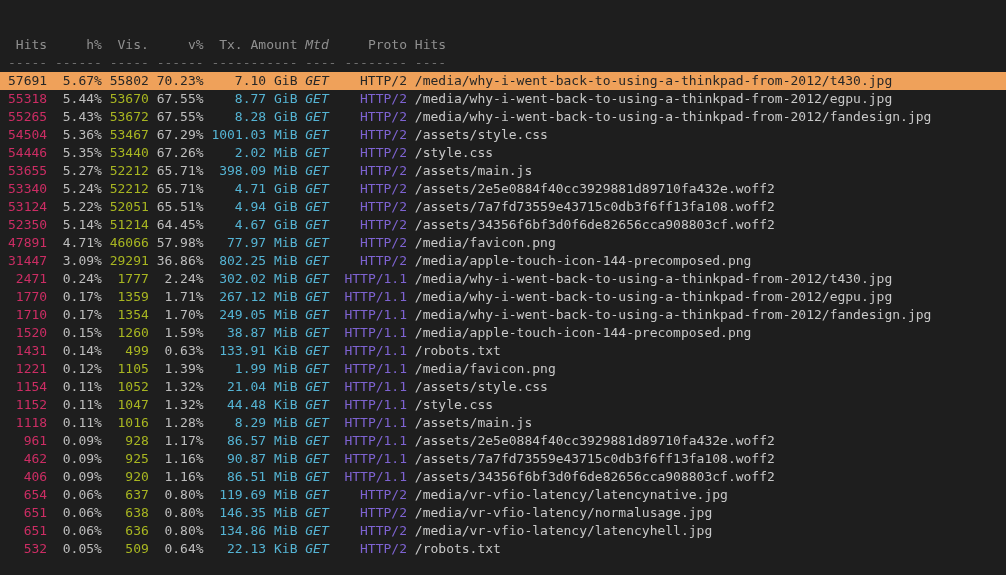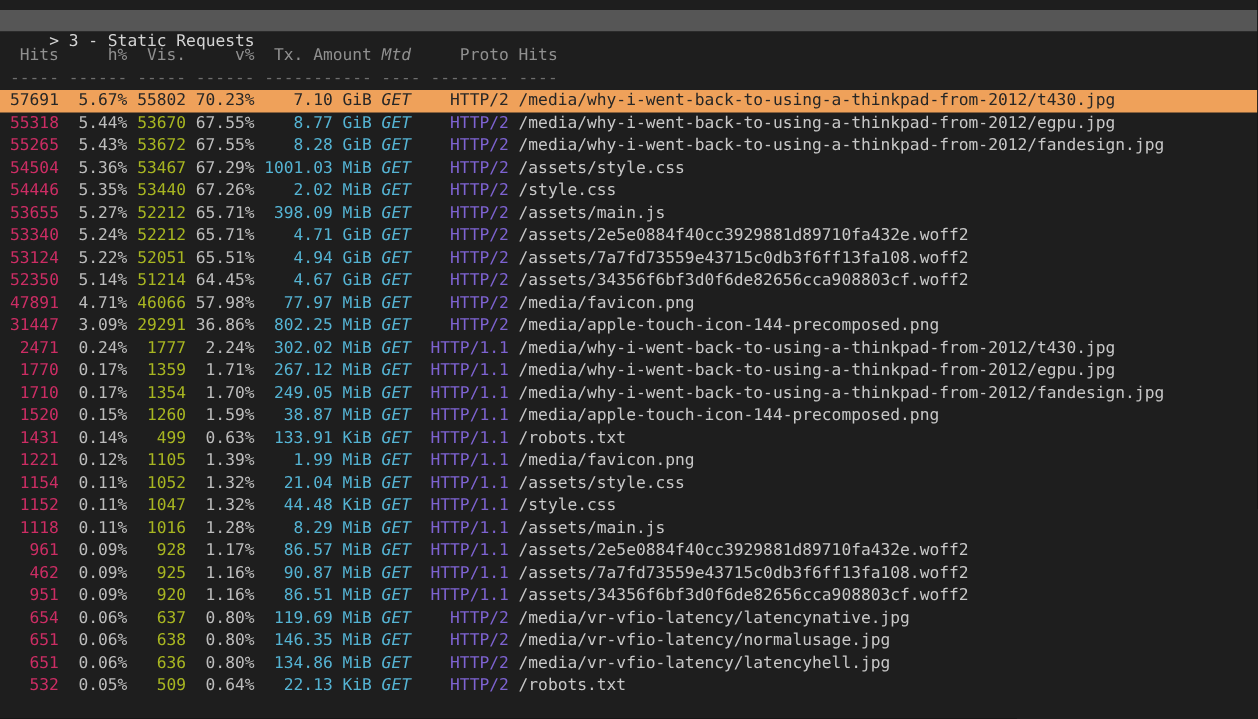--- a/index.html
+++ b/index.html
@@ -42,23 +42,20 @@
   .col-data  { flex: 1 1 auto; text-align: left; color: var(--path_fg); margin-right: 0; }
   .header-row .cell { color: var(--header_fg, #909090) !important; }
   .dash-row   .cell { color: var(--dash_fg, #6e6e6e) !important; }
   .row.selected { background: var(--selected_bg, #efa15a); }
   .row.selected .cell { color: var(--selected_fg, #262626) !important; }
 </style>
 </head>
 <body>
 
 <div class="screen">
-  <div class="titlebar">
-    <span>&gt; 3 - Static Requests</span>
-  </div>
   <div class="table">
     <div class="row header-row"><span class="cell col-hits">Hits</span><span class="cell col-h_pct">h%</span><span class="cell col-vis">Vis.</span><span class="cell col-v_pct">v%</span><span class="cell col-tx">Tx. Amount</span><span class="cell col-mtd">Mtd</span><span class="cell col-proto">Proto</span><span class="cell col-data">Hits</span></div>
     <div class="row dash-row"><span class="cell col-hits">-----</span><span class="cell col-h_pct">------</span><span class="cell col-vis">-----</span><span class="cell col-v_pct">------</span><span class="cell col-tx">-----------</span><span class="cell col-mtd">----</span><span class="cell col-proto">--------</span><span class="cell col-data">----</span></div>
     <div>
         <div class="row selected"><span class="cell col-hits">57691</span><span class="cell col-h_pct">5.67%</span><span class="cell col-vis">55802</span><span class="cell col-v_pct">70.23%</span><span class="cell col-tx">7.10 GiB</span><span class="cell col-mtd">GET</span><span class="cell col-proto">HTTP/2</span><span class="cell col-data">/media/why-i-went-back-to-using-a-thinkpad-from-2012/t430.jpg</span></div>
         <div class="row"><span class="cell col-hits">55318</span><span class="cell col-h_pct">5.44%</span><span class="cell col-vis">53670</span><span class="cell col-v_pct">67.55%</span><span class="cell col-tx">8.77 GiB</span><span class="cell col-mtd">GET</span><span class="cell col-proto">HTTP/2</span><span class="cell col-data">/media/why-i-went-back-to-using-a-thinkpad-from-2012/egpu.jpg</span></div>
         <div class="row"><span class="cell col-hits">55265</span><span class="cell col-h_pct">5.43%</span><span class="cell col-vis">53672</span><span class="cell col-v_pct">67.55%</span><span class="cell col-tx">8.28 GiB</span><span class="cell col-mtd">GET</span><span class="cell col-proto">HTTP/2</span><span class="cell col-data">/media/why-i-went-back-to-using-a-thinkpad-from-2012/fandesign.jpg</span></div>
         <div class="row"><span class="cell col-hits">54504</span><span class="cell col-h_pct">5.36%</span><span class="cell col-vis">53467</span><span class="cell col-v_pct">67.29%</span><span class="cell col-tx">1001.03 MiB</span><span class="cell col-mtd">GET</span><span class="cell col-proto">HTTP/2</span><span class="cell col-data">/assets/style.css</span></div>
         <div class="row"><span class="cell col-hits">54446</span><span class="cell col-h_pct">5.35%</span><span class="cell col-vis">53440</span><span class="cell col-v_pct">67.26%</span><span class="cell col-tx">2.02 MiB</span><span class="cell col-mtd">GET</span><span class="cell col-proto">HTTP/2</span><span class="cell col-data">/style.css</span></div>
         <div class="row"><span class="cell col-hits">53655</span><span class="cell col-h_pct">5.27%</span><span class="cell col-vis">52212</span><span class="cell col-v_pct">65.71%</span><span class="cell col-tx">398.09 MiB</span><span class="cell col-mtd">GET</span><span class="cell col-proto">HTTP/2</span><span class="cell col-data">/assets/main.js</span></div>
@@ -71,20 +68,20 @@
         <div class="row"><span class="cell col-hits">1770</span><span class="cell col-h_pct">0.17%</span><span class="cell col-vis">1359</span><span class="cell col-v_pct">1.71%</span><span class="cell col-tx">267.12 MiB</span><span class="cell col-mtd">GET</span><span class="cell col-proto">HTTP/1.1</span><span class="cell col-data">/media/why-i-went-back-to-using-a-thinkpad-from-2012/egpu.jpg</span></div>
         <div class="row"><span class="cell col-hits">1710</span><span class="cell col-h_pct">0.17%</span><span class="cell col-vis">1354</span><span class="cell col-v_pct">1.70%</span><span class="cell col-tx">249.05 MiB</span><span class="cell col-mtd">GET</span><span class="cell col-proto">HTTP/1.1</span><span class="cell col-data">/media/why-i-went-back-to-using-a-thinkpad-from-2012/fandesign.jpg</span></div>
         <div class="row"><span class="cell col-hits">1520</span><span class="cell col-h_pct">0.15%</span><span class="cell col-vis">1260</span><span class="cell col-v_pct">1.59%</span><span class="cell col-tx">38.87 MiB</span><span class="cell col-mtd">GET</span><span class="cell col-proto">HTTP/1.1</span><span class="cell col-data">/media/apple-touch-icon-144-precomposed.png</span></div>
         <div class="row"><span class="cell col-hits">1431</span><span class="cell col-h_pct">0.14%</span><span class="cell col-vis">499</span><span class="cell col-v_pct">0.63%</span><span class="cell col-tx">133.91 KiB</span><span class="cell col-mtd">GET</span><span class="cell col-proto">HTTP/1.1</span><span class="cell col-data">/robots.txt</span></div>
         <div class="row"><span class="cell col-hits">1221</span><span class="cell col-h_pct">0.12%</span><span class="cell col-vis">1105</span><span class="cell col-v_pct">1.39%</span><span class="cell col-tx">1.99 MiB</span><span class="cell col-mtd">GET</span><span class="cell col-proto">HTTP/1.1</span><span class="cell col-data">/media/favicon.png</span></div>
         <div class="row"><span class="cell col-hits">1154</span><span class="cell col-h_pct">0.11%</span><span class="cell col-vis">1052</span><span class="cell col-v_pct">1.32%</span><span class="cell col-tx">21.04 MiB</span><span class="cell col-mtd">GET</span><span class="cell col-proto">HTTP/1.1</span><span class="cell col-data">/assets/style.css</span></div>
         <div class="row"><span class="cell col-hits">1152</span><span class="cell col-h_pct">0.11%</span><span class="cell col-vis">1047</span><span class="cell col-v_pct">1.32%</span><span class="cell col-tx">44.48 KiB</span><span class="cell col-mtd">GET</span><span class="cell col-proto">HTTP/1.1</span><span class="cell col-data">/style.css</span></div>
         <div class="row"><span class="cell col-hits">1118</span><span class="cell col-h_pct">0.11%</span><span class="cell col-vis">1016</span><span class="cell col-v_pct">1.28%</span><span class="cell col-tx">8.29 MiB</span><span class="cell col-mtd">GET</span><span class="cell col-proto">HTTP/1.1</span><span class="cell col-data">/assets/main.js</span></div>
         <div class="row"><span class="cell col-hits">961</span><span class="cell col-h_pct">0.09%</span><span class="cell col-vis">928</span><span class="cell col-v_pct">1.17%</span><span class="cell col-tx">86.57 MiB</span><span class="cell col-mtd">GET</span><span class="cell col-proto">HTTP/1.1</span><span class="cell col-data">/assets/2e5e0884f40cc3929881d89710fa432e.woff2</span></div>
         <div class="row"><span class="cell col-hits">462</span><span class="cell col-h_pct">0.09%</span><span class="cell col-vis">925</span><span class="cell col-v_pct">1.16%</span><span class="cell col-tx">90.87 MiB</span><span class="cell col-mtd">GET</span><span class="cell col-proto">HTTP/1.1</span><span class="cell col-data">/assets/7a7fd73559e43715c0db3f6ff13fa108.woff2</span></div>
-        <div class="row"><span class="cell col-hits">951</span><span class="cell col-h_pct">0.09%</span><span class="cell col-vis">920</span><span class="cell col-v_pct">1.16%</span><span class="cell col-tx">86.51 MiB</span><span class="cell col-mtd">GET</span><span class="cell col-proto">HTTP/1.1</span><span class="cell col-data">/assets/34356f6bf3d0f6de82656cca908803cf.woff2</span></div>
+        <div class="row"><span class="cell col-hits">406</span><span class="cell col-h_pct">0.09%</span><span class="cell col-vis">920</span><span class="cell col-v_pct">1.16%</span><span class="cell col-tx">86.51 MiB</span><span class="cell col-mtd">GET</span><span class="cell col-proto">HTTP/1.1</span><span class="cell col-data">/assets/34356f6bf3d0f6de82656cca908803cf.woff2</span></div>
         <div class="row"><span class="cell col-hits">654</span><span class="cell col-h_pct">0.06%</span><span class="cell col-vis">637</span><span class="cell col-v_pct">0.80%</span><span class="cell col-tx">119.69 MiB</span><span class="cell col-mtd">GET</span><span class="cell col-proto">HTTP/2</span><span class="cell col-data">/media/vr-vfio-latency/latencynative.jpg</span></div>
         <div class="row"><span class="cell col-hits">651</span><span class="cell col-h_pct">0.06%</span><span class="cell col-vis">638</span><span class="cell col-v_pct">0.80%</span><span class="cell col-tx">146.35 MiB</span><span class="cell col-mtd">GET</span><span class="cell col-proto">HTTP/2</span><span class="cell col-data">/media/vr-vfio-latency/normalusage.jpg</span></div>
         <div class="row"><span class="cell col-hits">651</span><span class="cell col-h_pct">0.06%</span><span class="cell col-vis">636</span><span class="cell col-v_pct">0.80%</span><span class="cell col-tx">134.86 MiB</span><span class="cell col-mtd">GET</span><span class="cell col-proto">HTTP/2</span><span class="cell col-data">/media/vr-vfio-latency/latencyhell.jpg</span></div>
         <div class="row"><span class="cell col-hits">532</span><span class="cell col-h_pct">0.05%</span><span class="cell col-vis">509</span><span class="cell col-v_pct">0.64%</span><span class="cell col-tx">22.13 KiB</span><span class="cell col-mtd">GET</span><span class="cell col-proto">HTTP/2</span><span class="cell col-data">/robots.txt</span></div>
       </div>
   </div>
 </div>
 
 </body></html>

